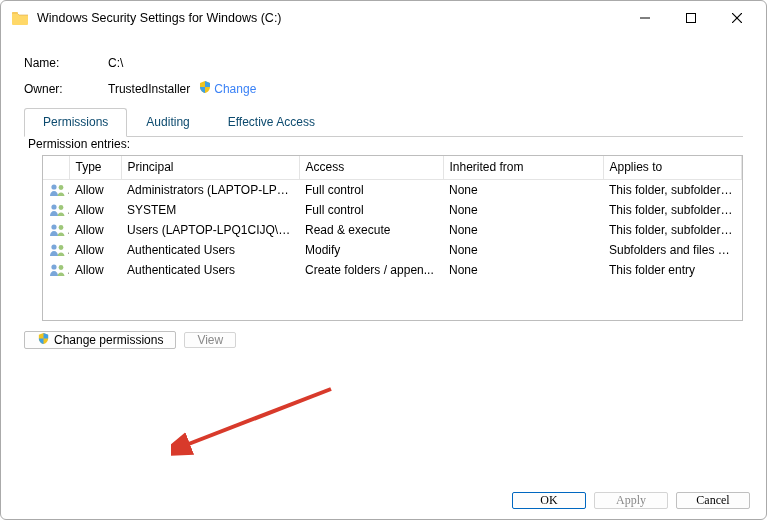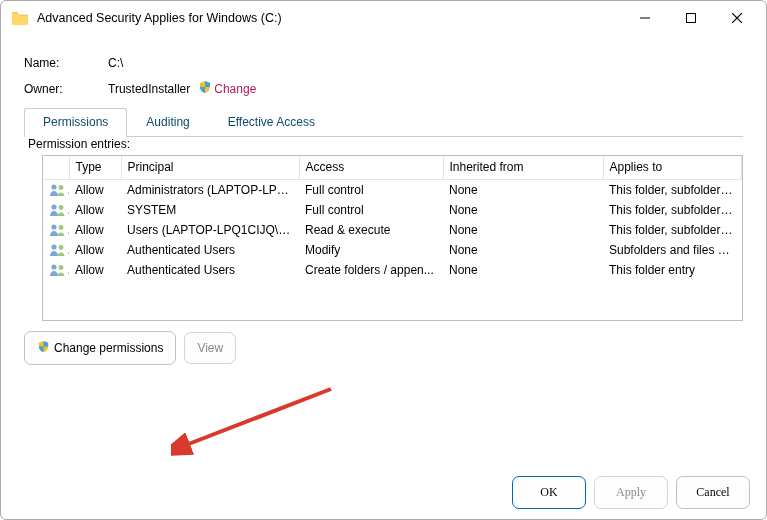--- a/index.html
+++ b/index.html
@@ -36,21 +36,21 @@
     padding: 10px 14px 0 14px;
   }
   .info-area {
     border: 1px solid transparent;
     padding: 10px 8px 10px 8px;
   }
   .row { display: flex; align-items: center; margin-bottom: 10px; }
   .row .label { width: 84px; }
   .row .value { flex: 1; }
   .shield-icon { display: inline-block; vertical-align: -3px; margin: 0 2px 0 8px; }
-  .link { color: #be185d; cursor: pointer; }
+  .link { color: #3b82f6; cursor: pointer; }
   .tabs {
     display: flex;
     border-bottom: 1px solid #ccc;
     margin-top: 4px;
   }
   .tab {
     padding: 6px 18px 7px 18px;
     border: 1px solid transparent;
     border-bottom: none;
     cursor: pointer;
@@ -101,22 +101,22 @@
   .col-inherited { width: 160px; }
   .col-applies { width: auto; }
   .users-icon-cell svg { vertical-align: -3px; }
   .action-row {
     display: flex; gap: 8px; margin: 10px 0 6px 0; align-items: center;
     position: relative;
   }
   .btn {
     background: #fdfdfd;
     border: 1px solid #c0c0c0;
-    border-radius: 7px;
-    padding: 8px 12px;
+    border-radius: 2px;
+    padding: 0 12px;
     font-family: inherit;
     font-size: 12px;
     cursor: pointer;
     display: inline-flex;
     align-items: center;
     gap: 4px;
   }
   .btn.disabled { color: #8a8a8a; border-color: #d4d4d4; cursor: default; }
   .footer {
     position: absolute;
@@ -135,21 +135,21 @@
 <body>
 
 <div class="titlebar">
   <span class="folder-icon">
     <svg width="18" height="18" viewBox="0 0 18 18">
       <path d="M1 4 h5 l2 2 h9 v9 a1 1 0 0 1 -1 1 H2 a1 1 0 0 1 -1 -1 Z" fill="#ffd868"></path>
       <path d="M1 4 h5 l2 2 h9" fill="none" stroke="#d9a94a" stroke-width="0.6"></path>
       <rect x="1" y="3" width="6" height="2" rx="1" fill="#f7c95b"></rect>
     </svg>
   </span>
-  <span class="title-text">Advanced Security Applies for Windows (C:)</span>
+  <span class="title-text">Windows Security Settings for Windows (C:)</span>
   <div class="win-controls">
     <div class="win-btn">
       <svg width="10" height="10">
           <line x1="0" y1="5" x2="10" y2="5" stroke="#000" stroke-width="1"></line>
         </svg>
     </div>
     <div class="win-btn">
       <svg width="10" height="10">
           <rect x="0.5" y="0.5" width="9" height="9" fill="none" stroke="#000" stroke-width="1"></rect>
         </svg>

